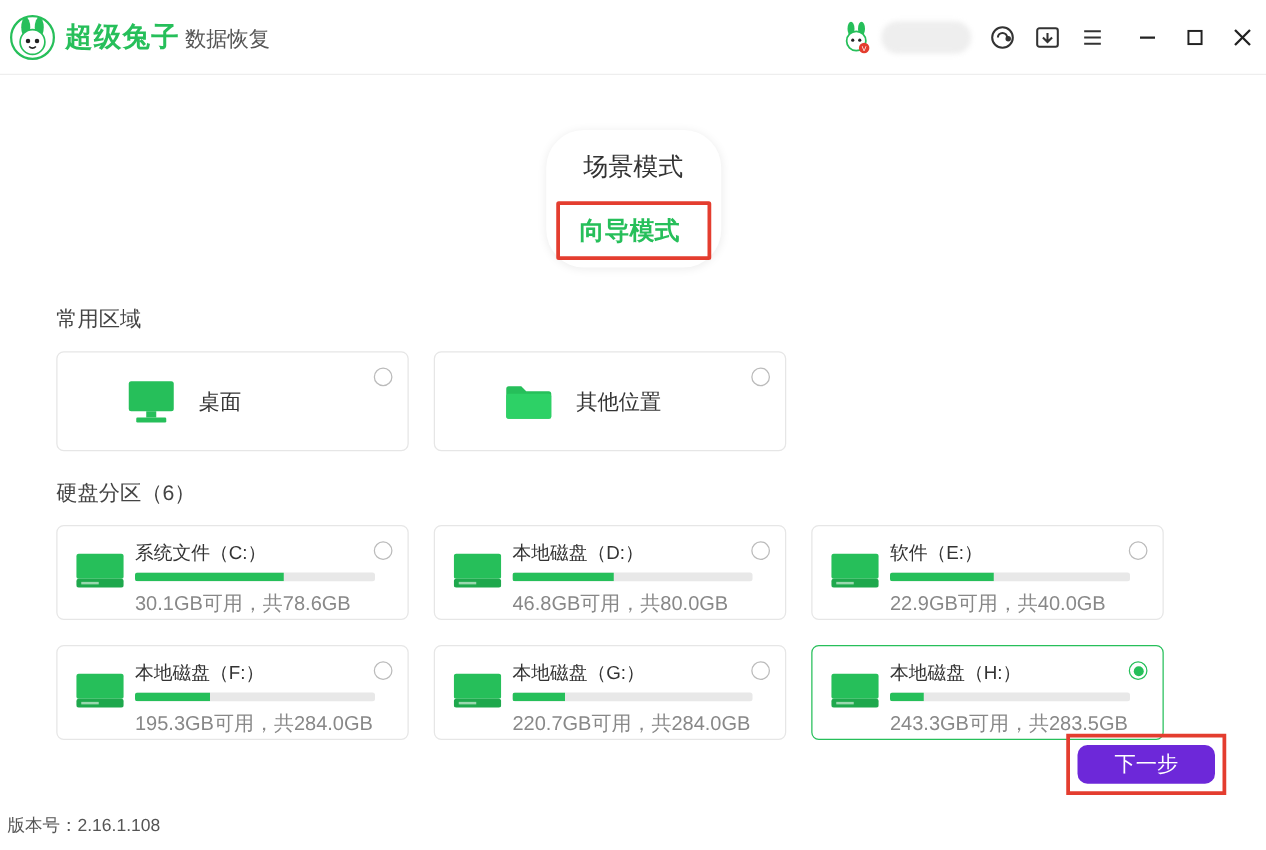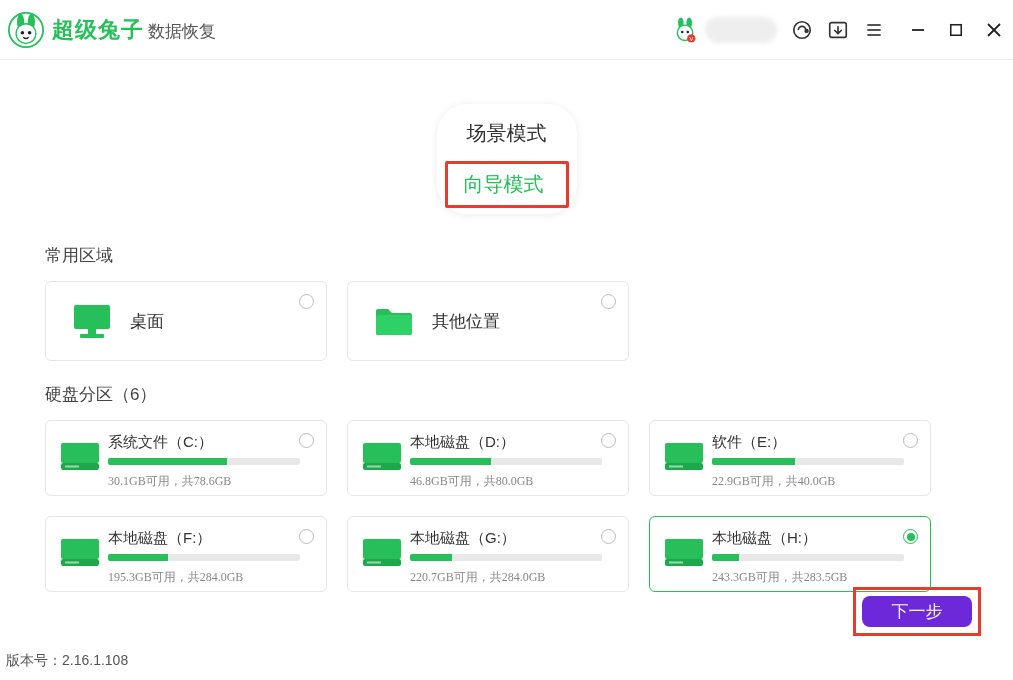--- a/index.html
+++ b/index.html
@@ -18,39 +18,39 @@
     .user-pill { width: 72px; height: 26px; background: #eee; border-radius: 13px; filter: blur(2px); }
     .hicon { width: 22px; height: 22px; display: flex; align-items: center; justify-content: center; stroke: #333; cursor: pointer; }
     .win-ctrl { display: flex; gap: 16px; margin-left: 8px; }
     .win-ctrl .hicon { stroke: #222; }
 
     .content { padding: 24px 45px 0 45px; }
     
     .mode-tabs { display: flex; justify-content: center; margin-bottom: 30px; margin-top: 20px; }
     .mode-pill { background: #fff; border-radius: 30px; box-shadow: 0 1px 8px rgba(0,0,0,0.08); padding: 6px 8px; display: flex; gap: 4px; flex-direction: column; }
     .mode-tab { padding: 10px 22px; font-size: 20px; border-radius: 24px; cursor: pointer; color: #333; }
-    .mode-tab.active { color: #26bf5a; border: 3px solid #e43d2f; border-radius: 2px; padding: 7px 16px; font-weight: 400; }
+    .mode-tab.active { color: #26bf5a; border: 3px solid #e43d2f; border-radius: 2px; padding: 7px 16px; font-weight: 700; }
     
     .section-title { font-size: 17px; color: #444; margin-bottom: 14px; }
     
     .area-row { display: flex; gap: 20px; margin-bottom: 22px; }
-    .card { width: 282px; height: 80px; border: 1px solid #e6e6e6; border-radius: 6px; position: relative; display: flex; align-items: center; padding-left: 24px; cursor: pointer; background: #fff; }
+    .card { width: 282px; height: 80px; border: 1px solid #e6e6e6; border-radius: 6px; position: relative; display: flex; align-items: center; padding-left: 53px; cursor: pointer; background: #fff; }
     .card .label { font-size: 17px; color: #333; margin-left: 16px; }
     .radio { position: absolute; top: 12px; right: 12px; width: 15px; height: 15px; border: 1.5px solid #bbb; border-radius: 50%; }
     .radio.checked { border-color: #26bf5a; }
     .radio.checked::after { content: ""; position: absolute; inset: 2.5px; background: #26bf5a; border-radius: 50%; }
     
     .disk-grid { display: flex; flex-wrap: wrap; gap: 20px; }
     .disk-card { width: 282px; height: 76px; border: 1px solid #e6e6e6; border-radius: 6px; position: relative; padding: 12px 18px 10px 62px; cursor: pointer; background: #fff; }
     .disk-card.selected { border: 1.5px solid #26bf5a; }
     .disk-icon { position: absolute; left: 15px; top: 18px; width: 38px; height: 32px; }
     .disk-name { font-size: 15px; color: #333; margin-bottom: 6px; }
     .progress { width: 192px; height: 7px; background: #e8e8e8; border-radius: 2px; margin-bottom: 8px; position: relative; overflow: hidden; }
     .progress .fill { position: absolute; left: 0; top: 0; bottom: 0; background: #26bf5a; }
-    .disk-info { font-size: 12px; color: #888; font-family: Liberation Serif, serif; }
+    .disk-info { font-size: 16px; color: #888; }
     
     .next-wrap { position: absolute; right: 32px; bottom: 44px; border: 3px solid #e43d2f; padding: 6px; }
     .next-btn { width: 110px; height: 31px; background: #6d28d9; color: #fff; font-size: 17px; border: none; border-radius: 8px; cursor: pointer; }
     
     .version { position: absolute; left: 6px; bottom: 10px; font-size: 14px; color: #555; }
     
     .area-icon { width: 44px; height: 36px; display: flex; align-items: center; justify-content: center; }
   </style>
 </head>
 <body>

